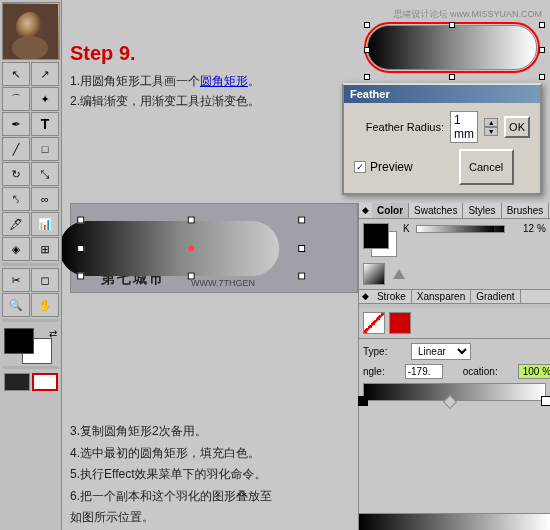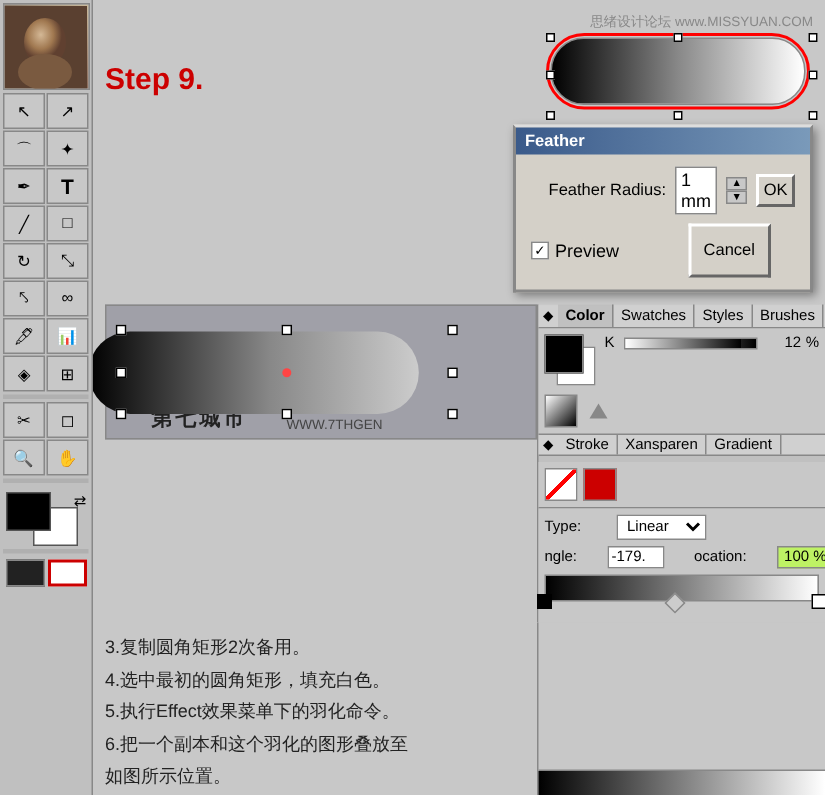--- a/index.html
+++ b/index.html
@@ -588,20 +588,26 @@
     <div style="width:26px;height:18px;background:#fff;border:2px solid #cc0000;"></div>
   </div>
 </div>
 
 <div class="main">
 
   <div class="top-section">
 
     <div class="step-text-area">
       <div class="step-title">Step 9.</div>
+      <div class="step-instructions">
+        <div>
+          <span>1.用圆角矩形工具画一个</span><span class="highlight-text">圆角矩形</span><span>。</span>
+        </div>
+        <div>2.编辑渐变，用渐变工具拉渐变色。</div>
+      </div>
     </div>
 
     <div class="preview-area">
       <div class="watermark">思绪设计论坛 www.MISSYUAN.COM</div>
       <div style="position:relative;width:175px;height:52px;">
         <div class="rounded-rect-preview"></div>
 
         <div class="anchor-dot" style="top:-3px;left:-3px;"></div>
         <div class="anchor-dot" style="top:-3px;left:82px;"></div>
         <div class="anchor-dot" style="top:-3px;right:-3px;"></div>

